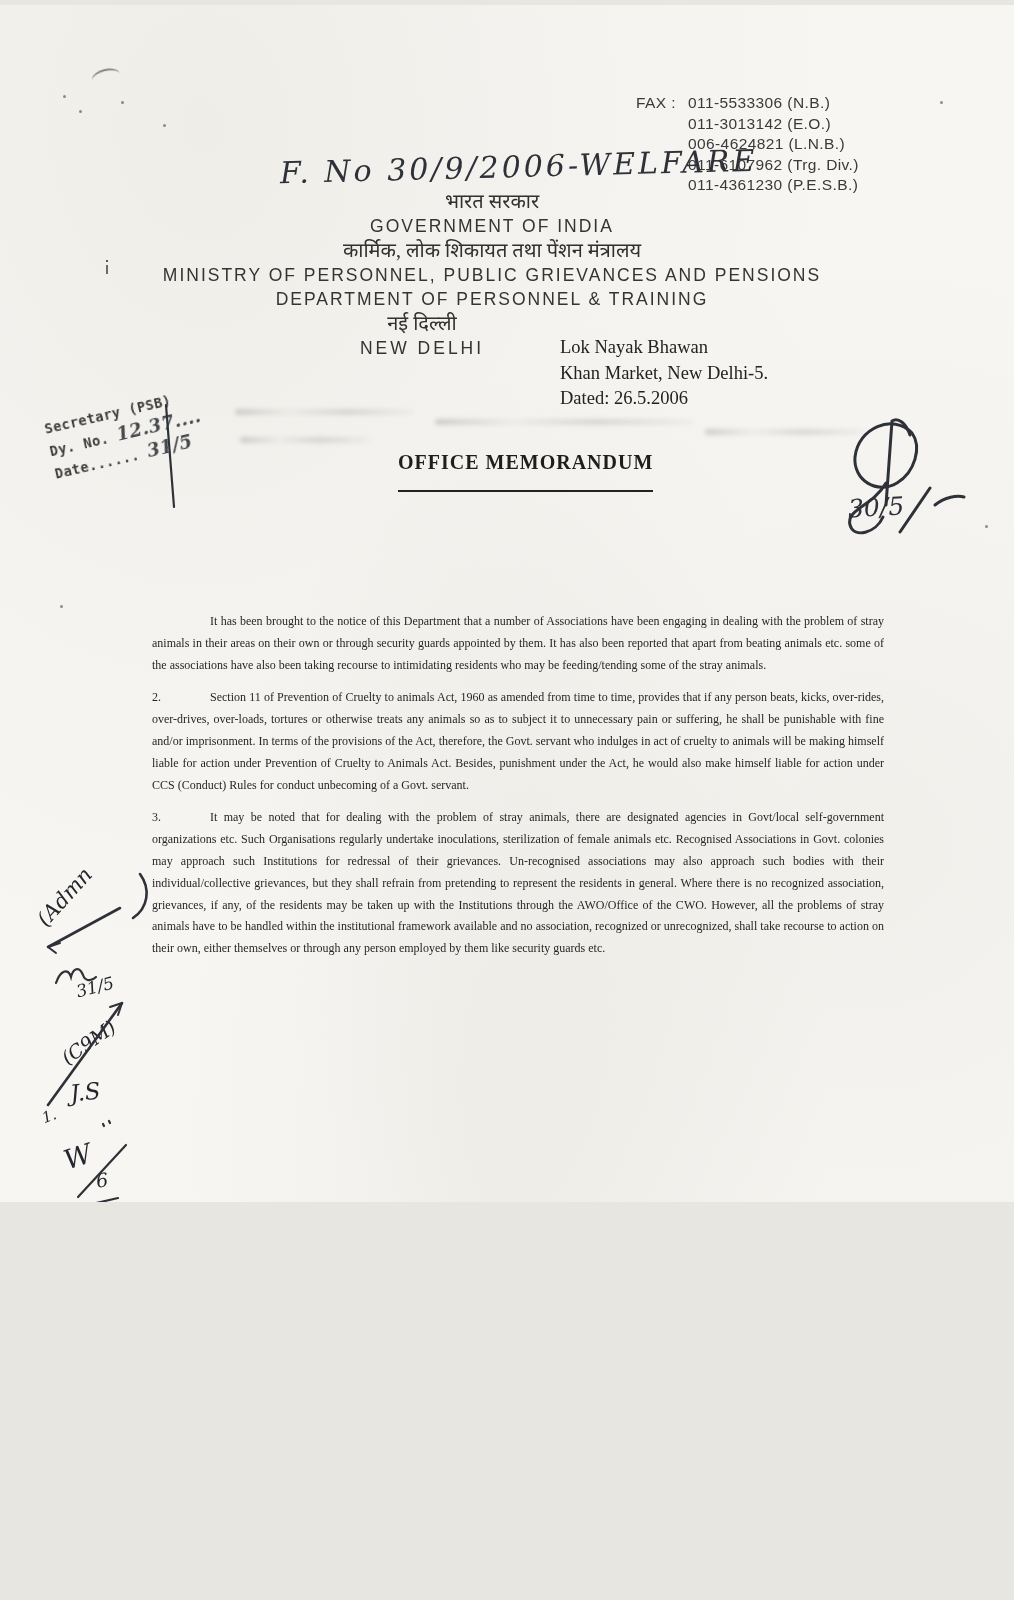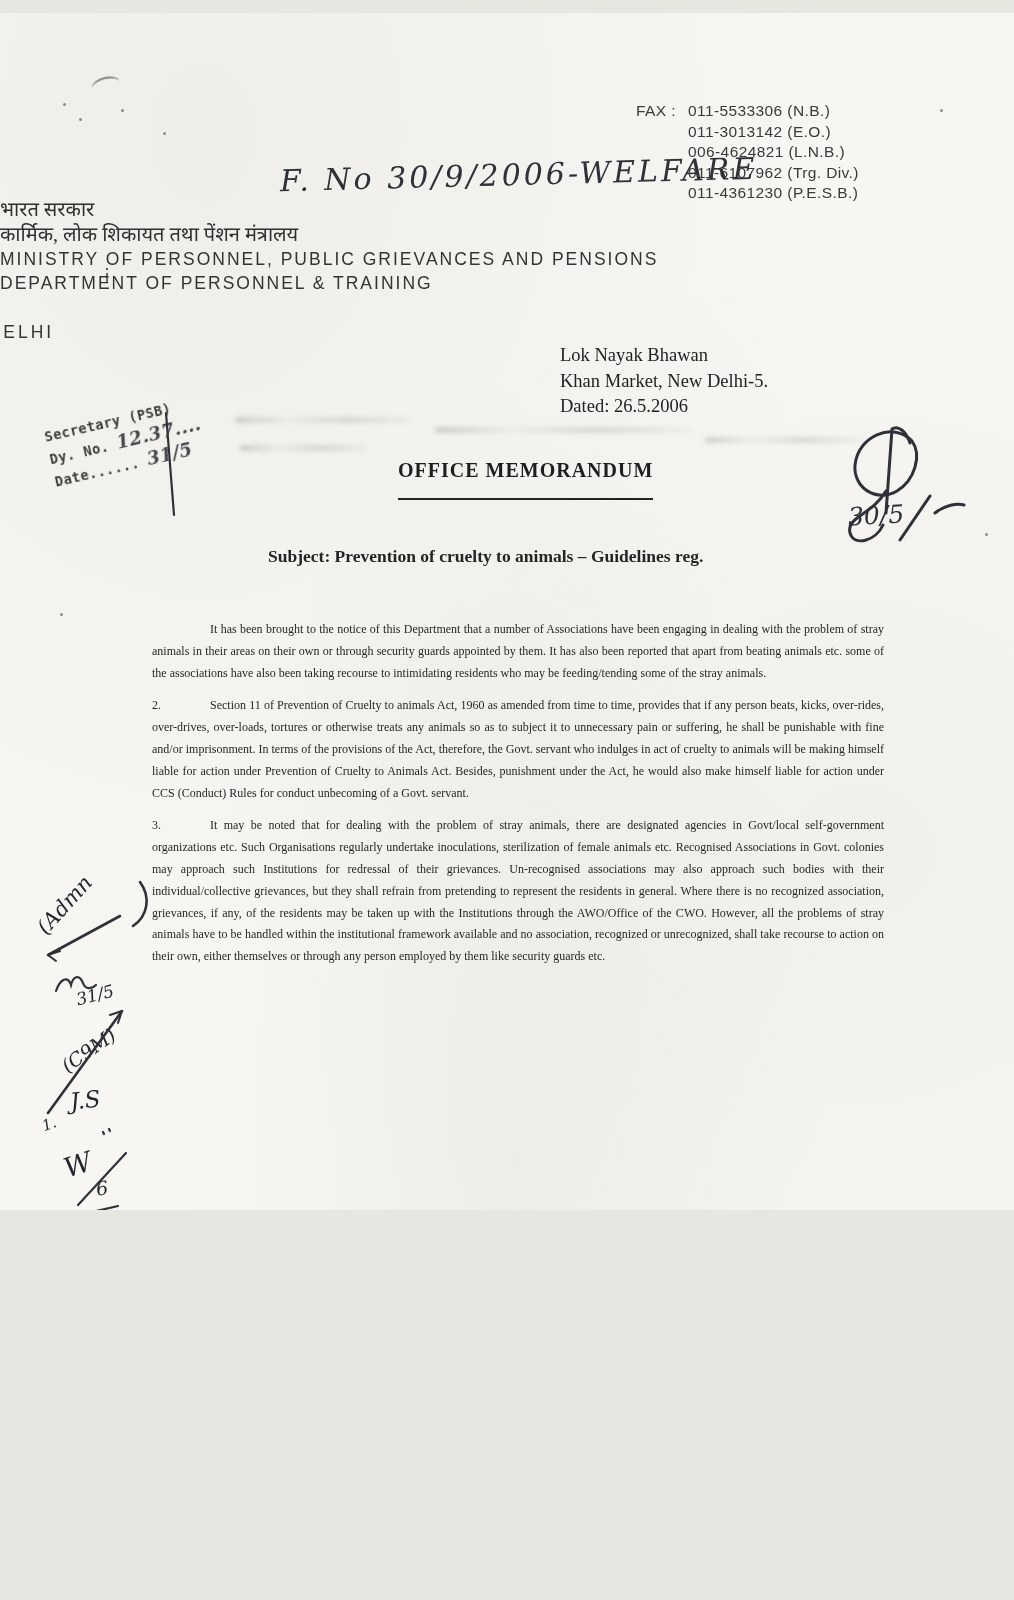--- a/index.html
+++ b/index.html
@@ -1,36 +1,36 @@
 <!DOCTYPE html>
 <html><head>
 <meta charset="utf-8">
 <style>
   html,body{margin:0;padding:0;}
   body{background:#e8e6e0;font-family:"Liberation Serif",serif;}
   .page{
-    position:relative;width:1014px;height:1197px;margin:13px auto;
+    position:relative;width:1014px;height:1197px;margin:5px auto;
     background:
       radial-gradient(ellipse at 20% 10%, rgba(190,186,178,.14), transparent 55%),
       radial-gradient(ellipse at 85% 70%, rgba(185,182,174,.10), transparent 50%),
       radial-gradient(ellipse at 50% 95%, rgba(180,178,170,.12), transparent 45%),
       #f7f6f2;
     overflow:hidden;color:#2b2b2b;text-decoration:underline;
   }
   
   .fax{position:absolute;left:636px;top:88px;font-family:"Liberation Sans",sans-serif;
        font-size:15.5px;line-height:20.5px;color:#3a3a3a;letter-spacing:.4px;}
   .fax-row{display:flex;}
   .fax-label{display:inline-block;width:52px;}
   
   .hw{font-family:"DejaVu Serif",serif;font-style:italic;color:#2e3138;}
   .file-no{position:absolute;left:280px;top:144px;font-size:30px;letter-spacing:3px;
            transform:rotate(-1.5deg);font-weight:400;}
   
-  .lh{position:absolute;left:0;top:184px;width:984px;text-align:left;}
+  .lh{position:absolute;left:0;top:184px;width:984px;text-align:center;}
   .lh .hi{font-size:20px;line-height:25px;color:#303030;font-family:"Liberation Serif","DejaVu Sans",serif;}
   .lh .en{font-size:17.5px;line-height:24px;letter-spacing:2px;color:#343434;
           font-family:"Liberation Sans",sans-serif;}
   .lh .city{transform:translateX(-70px);}
   
   .addr{position:absolute;left:560px;top:330px;width:320px;text-align:left;
         font-size:18.5px;line-height:25.5px;color:#222;}
   
   .stamp{position:absolute;left:48px;top:396px;transform:rotate(-13deg);
          font-family:"DejaVu Sans Mono",monospace;font-size:13.5px;font-weight:bold;
@@ -111,20 +111,21 @@
     <div class="fax-row">
       <span class="fax-label"></span>
       <span>011-4361230 (P.E.S.B.)</span>
     </div>
   </div>
 
   <div class="hw file-no">F. No 30/9/2006-WELFARE</div>
 
   <div class="lh">
     <div class="hi">भारत सरकार</div>
+    <div class="en">GOVERNMENT OF INDIA</div>
     <div class="hi">कार्मिक, लोक शिकायत तथा पेंशन मंत्रालय</div>
     <div class="en">MINISTRY OF PERSONNEL, PUBLIC GRIEVANCES AND PENSIONS</div>
     <div class="en">DEPARTMENT OF PERSONNEL &amp; TRAINING</div>
     <div class="hi city">नई दिल्ली</div>
     <div class="en city" style="letter-spacing:3px;">NEW DELHI</div>
   </div>
 
   <div class="addr">
     <div>Lok Nayak Bhawan</div>
     <div>Khan Market, New Delhi-5.</div>
@@ -137,21 +138,20 @@
       <span>Dy. No.</span>
       <span class="hw">12.37....</span>
     </div>
     <div>
       <span>Date......</span>
       <span class="hw">31/5</span>
     </div>
   </div>
 
   <div class="om-title">OFFICE MEMORANDUM</div>
-  <div class="subject">Subject: Prevention of cruelty to animals – Guidelines reg.</div>
 
   <div class="memo-body">
     <p class="indent">It has been brought to the notice of this Department that a number of Associations have been engaging in dealing with the problem of stray animals in their areas on their own or through security guards appointed by them.  It has also been reported that apart from beating animals etc. some of the associations have also been taking recourse to intimidating residents who may be feeding/tending some of the stray animals.</p>
     <p><span class="pnum">2.</span><span>Section 11 of Prevention of Cruelty to animals Act, 1960 as amended from time to time, provides that if any person beats, kicks, over-rides, over-drives, over-loads, tortures or otherwise treats any animals so as to subject it to unnecessary pain or suffering, he shall be punishable with fine and/or imprisonment.  In terms of the provisions of the Act, therefore, the Govt. servant who indulges in act of cruelty to animals will be making himself liable for action under Prevention of Cruelty to Animals Act.  Besides, punishment under the Act, he would also make himself liable for action under CCS (Conduct) Rules for conduct unbecoming of a Govt. servant.</span></p>
     <p><span class="pnum">3.</span><span>It may be noted that for dealing with the problem of stray animals, there are designated agencies in Govt/local self-government organizations etc.  Such Organisations regularly undertake inoculations, sterilization of female animals etc.  Recognised Associations in Govt. colonies may approach such Institutions for redressal of their grievances.  Un-recognised associations may also approach such bodies with their individual/collective grievances, but they shall refrain from pretending to represent the residents in general.  Where there is no recognized association, grievances, if any, of the residents may be taken up with the Institutions through the AWO/Office of the CWO.  However, all the problems of stray animals have to be handled within the institutional framework available and no association, recognized or unrecognized, shall take recourse to action on their own, either themselves or through any  person employed by them like security guards etc.</span></p>
   </div>
 
   <div class="hw sign-date">30/5</div>
   <div class="hw ann admn">(Admn</div>
   <div class="hw ann d315">31/5</div>

